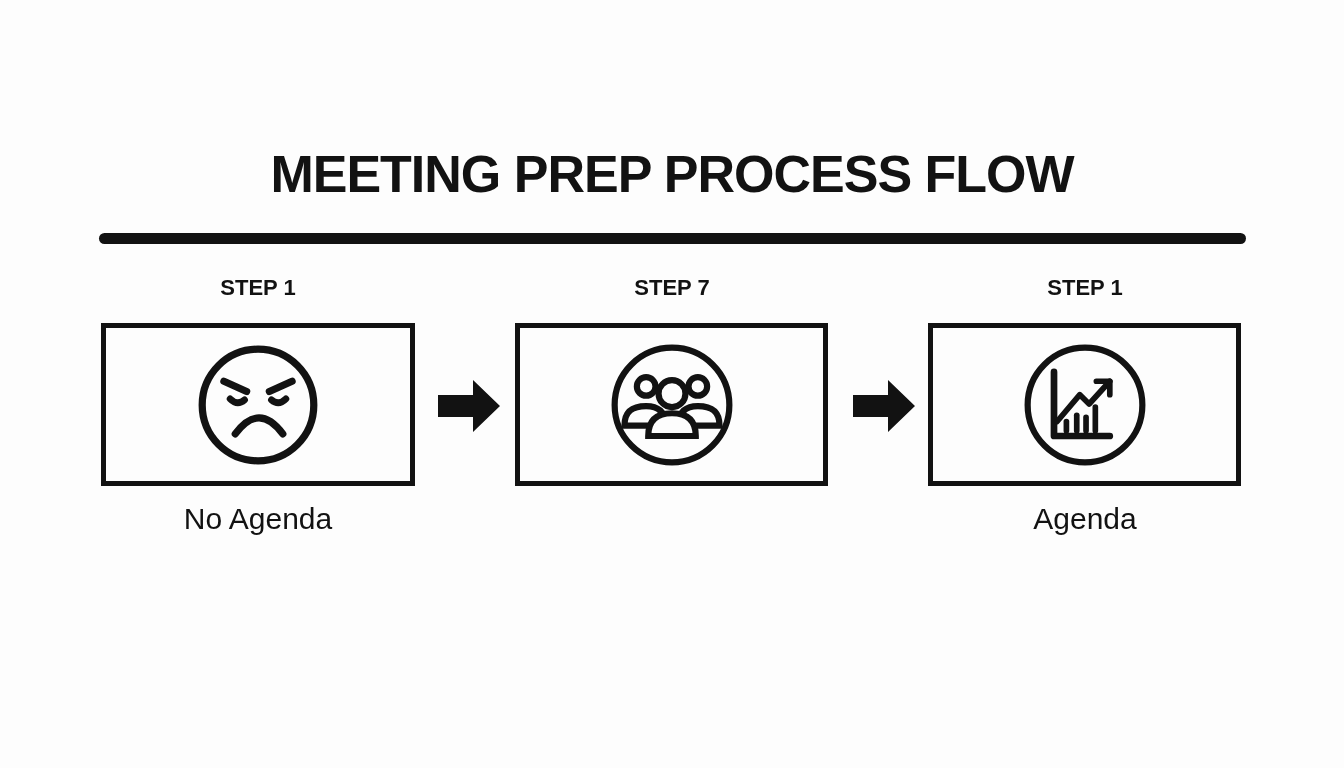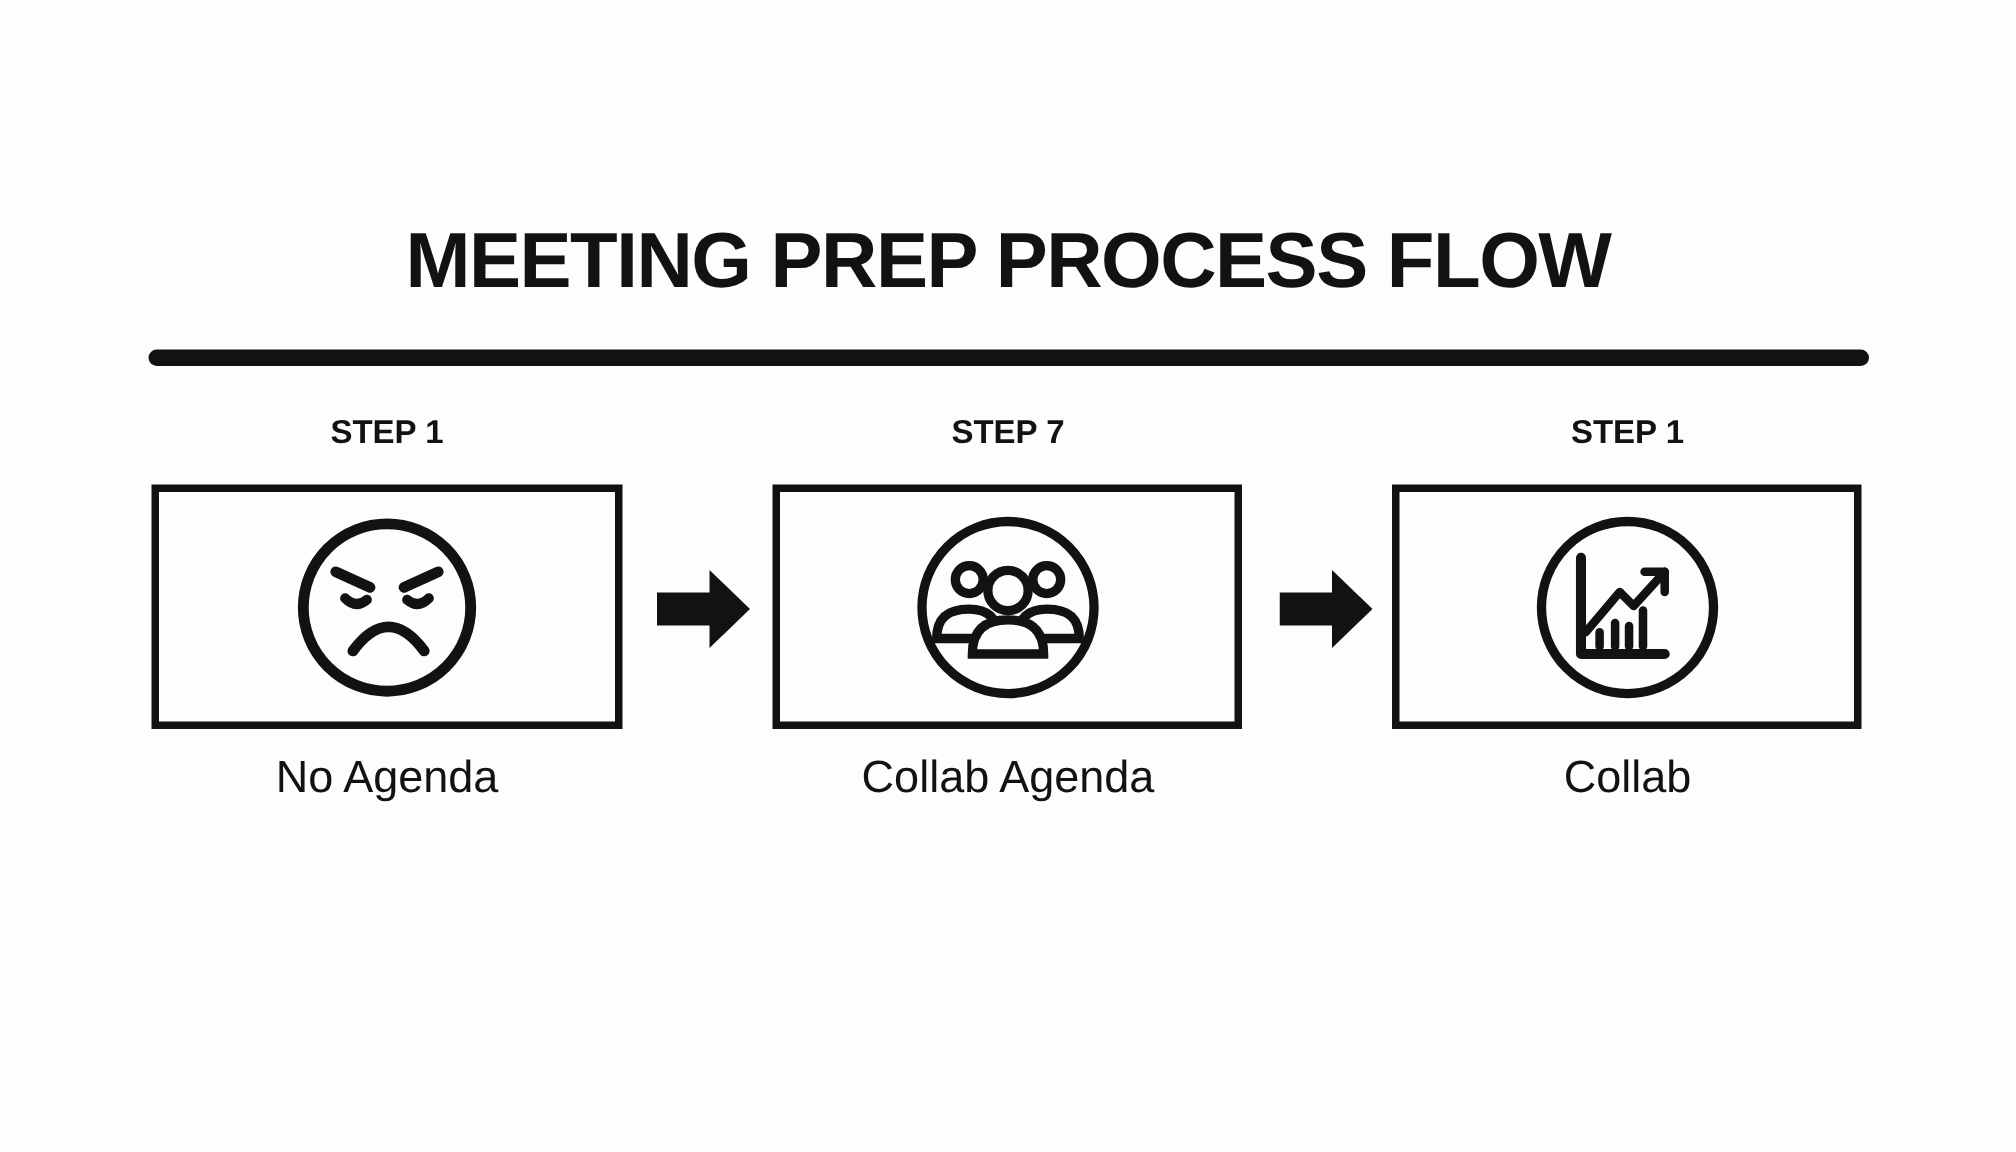--- a/index.html
+++ b/index.html
@@ -123,21 +123,20 @@
         <circle cx="60" cy="60" r="55.5" stroke-width="6"></circle>
         <circle cx="35" cy="42" r="9" stroke-width="6"></circle>
         <path d="M 14 80 C 14 66 22 61 35 61 C 46 61 54 66 54 80 Z" stroke-width="6"></path>
         <circle cx="85" cy="42" r="9" stroke-width="6"></circle>
         <path d="M 66 80 C 66 66 74 61 85 61 C 98 61 106 66 106 80 Z" stroke-width="6"></path>
         <path d="M 37 90 C 37 74 46 68 60 68 C 74 68 83 74 83 90 Z" stroke-width="6" fill="#fdfdfd"></path>
         <circle cx="60" cy="49" r="13" stroke-width="6" fill="#fdfdfd"></circle>
       </svg>
     </span>
   </div>
-  <div class="caption" id="caption-2">Collab Agenda</div>
 
   <span class="flow-arrow" id="arrow-2">
     <svg width="62" height="52" viewBox="0 0 62 52">
       <polygon points="0,15 35,15 35,0 62,26 35,52 35,37 0,37" fill="#121212"></polygon>
     </svg>
   </span>
 
   <div class="step-label" id="label-3">STEP 1</div>
   <div class="step-box" id="box-3">
     <span class="icon">
@@ -146,15 +145,15 @@
         <path d="M 30 28 V 90 H 84" stroke-width="6.5" stroke-linecap="round" stroke-linejoin="round"></path>
         <path d="M 42 85 V 76" stroke-width="5.5" stroke-linecap="round"></path>
         <path d="M 52 85 V 70" stroke-width="5.5" stroke-linecap="round"></path>
         <path d="M 61 85 V 72" stroke-width="5.5" stroke-linecap="round"></path>
         <path d="M 70 85 V 62" stroke-width="5.5" stroke-linecap="round"></path>
         <path d="M 33 76 L 55 50 L 64 59 L 84 37" stroke-width="5.5" stroke-linecap="round" stroke-linejoin="round"></path>
         <path d="M 71 37 H 84 V 50" stroke-width="5.5" stroke-linecap="round" stroke-linejoin="round"></path>
       </svg>
     </span>
   </div>
-  <div class="caption" id="caption-3">Collab</div>
+  <div class="caption" id="caption-3">Agenda</div>
 
 </div>
 
 </body></html>

